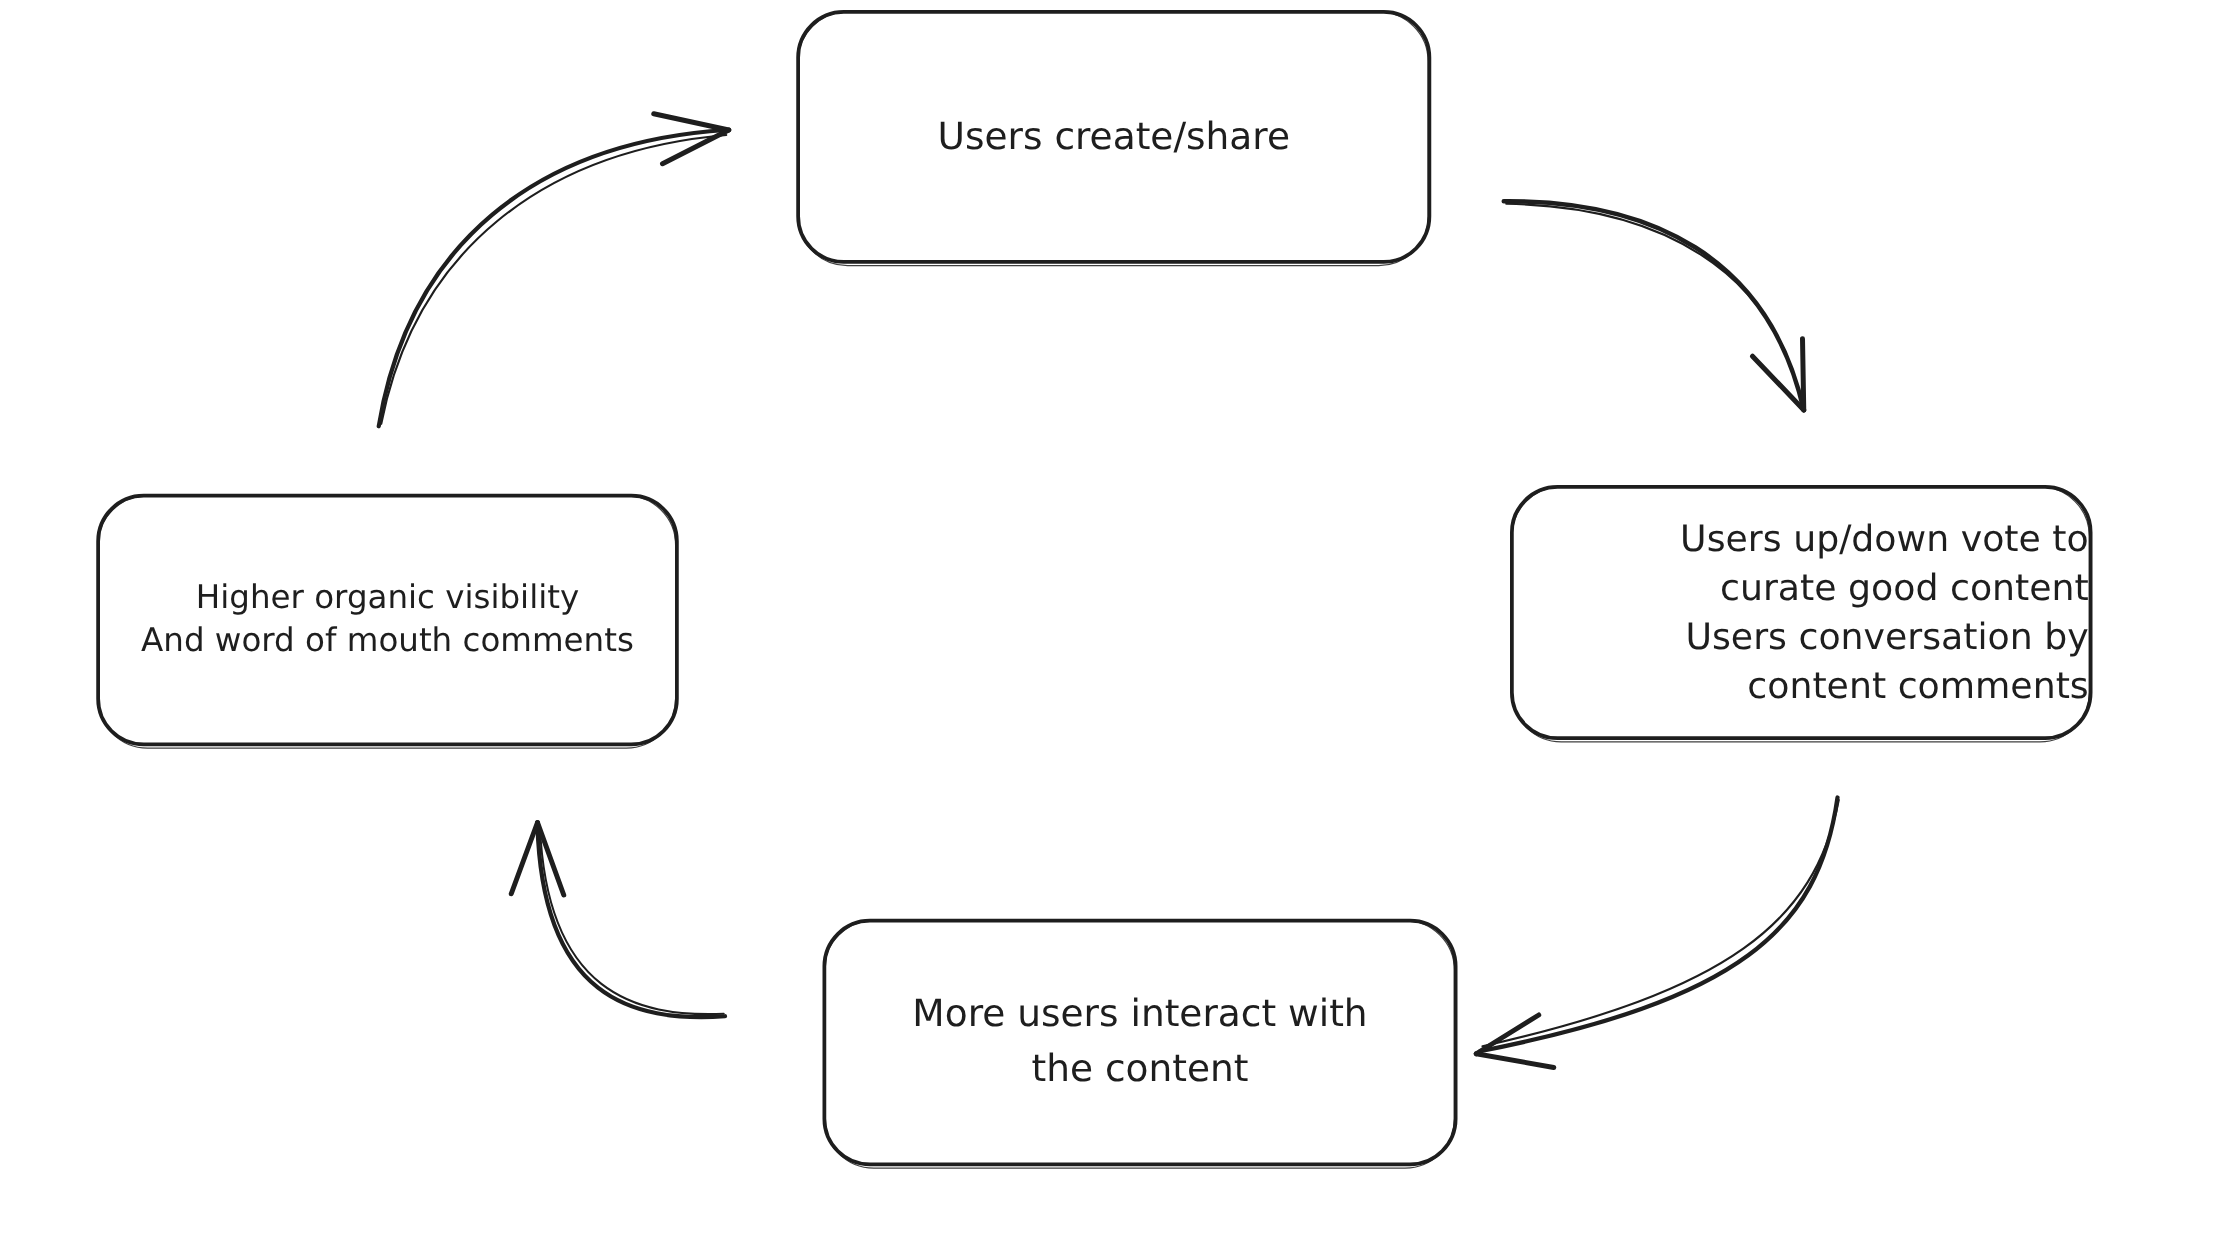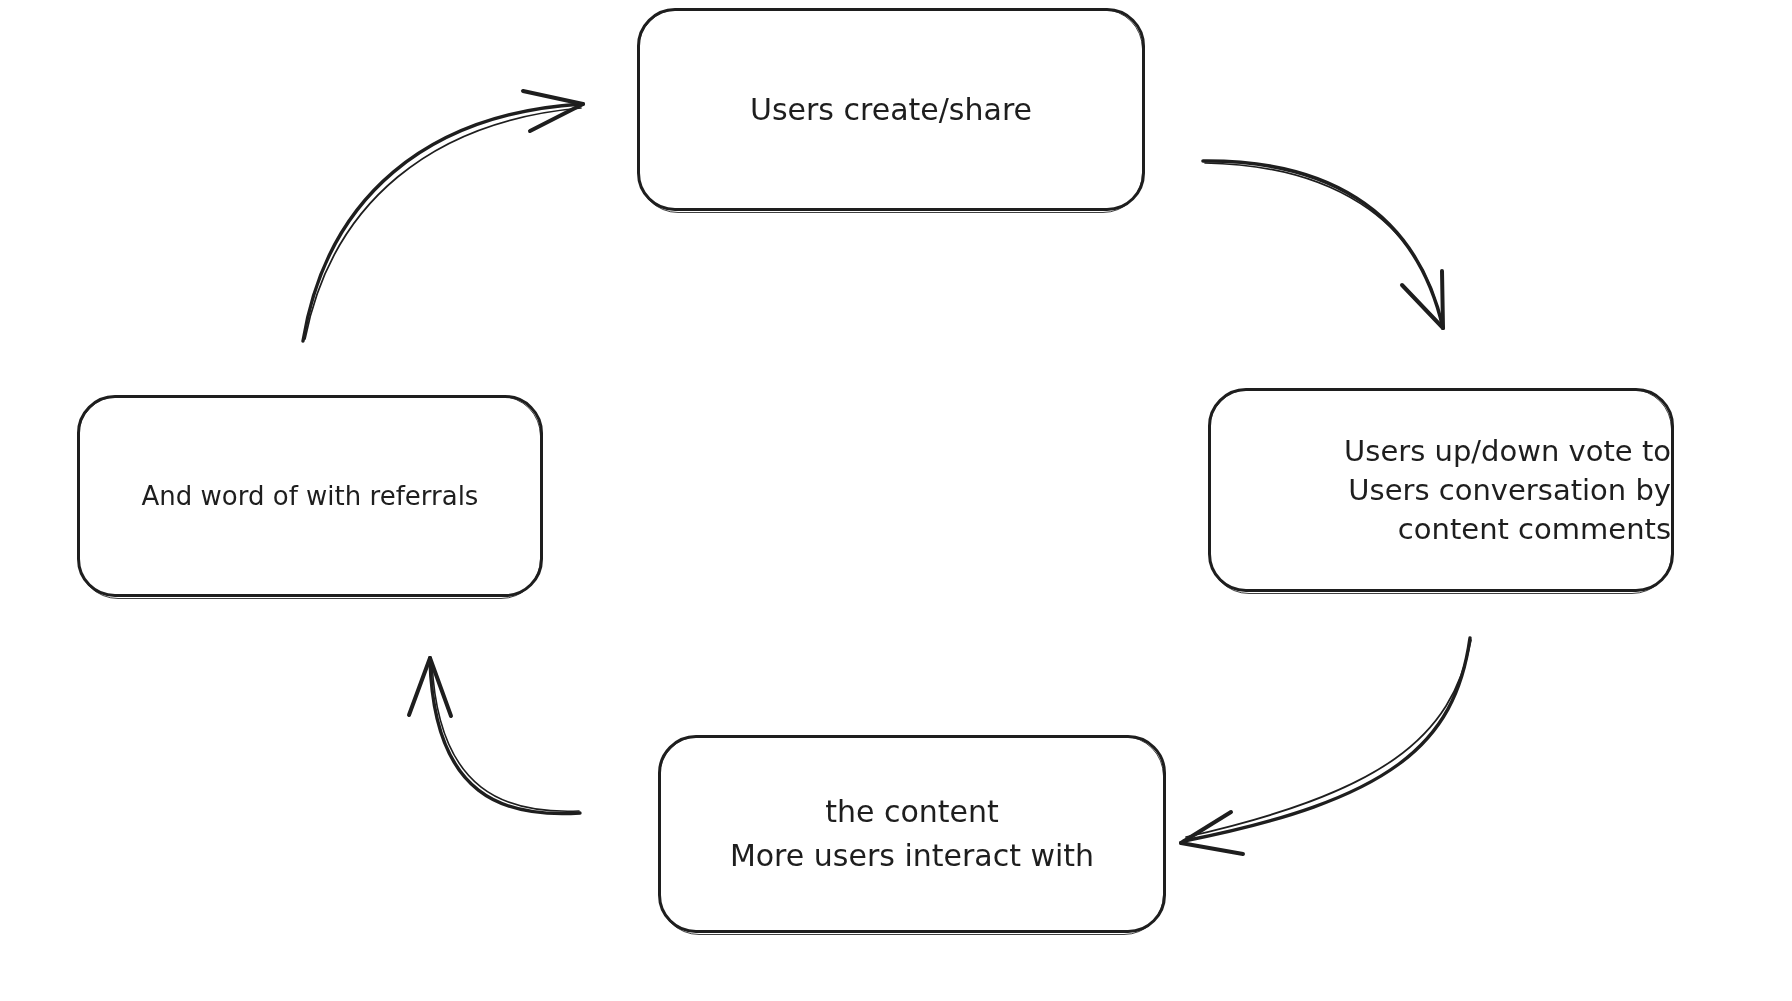--- a/index.html
+++ b/index.html
@@ -77,26 +77,28 @@
       <path d="M530,131 L583,104" stroke-width="4"></path>
     </g>
   </svg>
 
   <div class="node node-top">
     <span class="line">Users create/share</span>
   </div>
 
   <div class="node node-right">
     <span class="line">Users up/down vote to</span>
+    <span class="line">curate good content</span>
     <span class="line">Users conversation by</span>
     <span class="line">content comments</span>
   </div>
 
   <div class="node node-bottom">
+    <span class="line">More users interact with</span>
     <span class="line">the content</span>
-    <span class="line">More users interact with</span>
   </div>
 
   <div class="node node-left">
-    <span class="line">And word of with referrals</span>
+    <span class="line">Higher organic visibility</span>
+    <span class="line">And word of mouth comments</span>
   </div>
 
 </div>
 
 </body></html>

